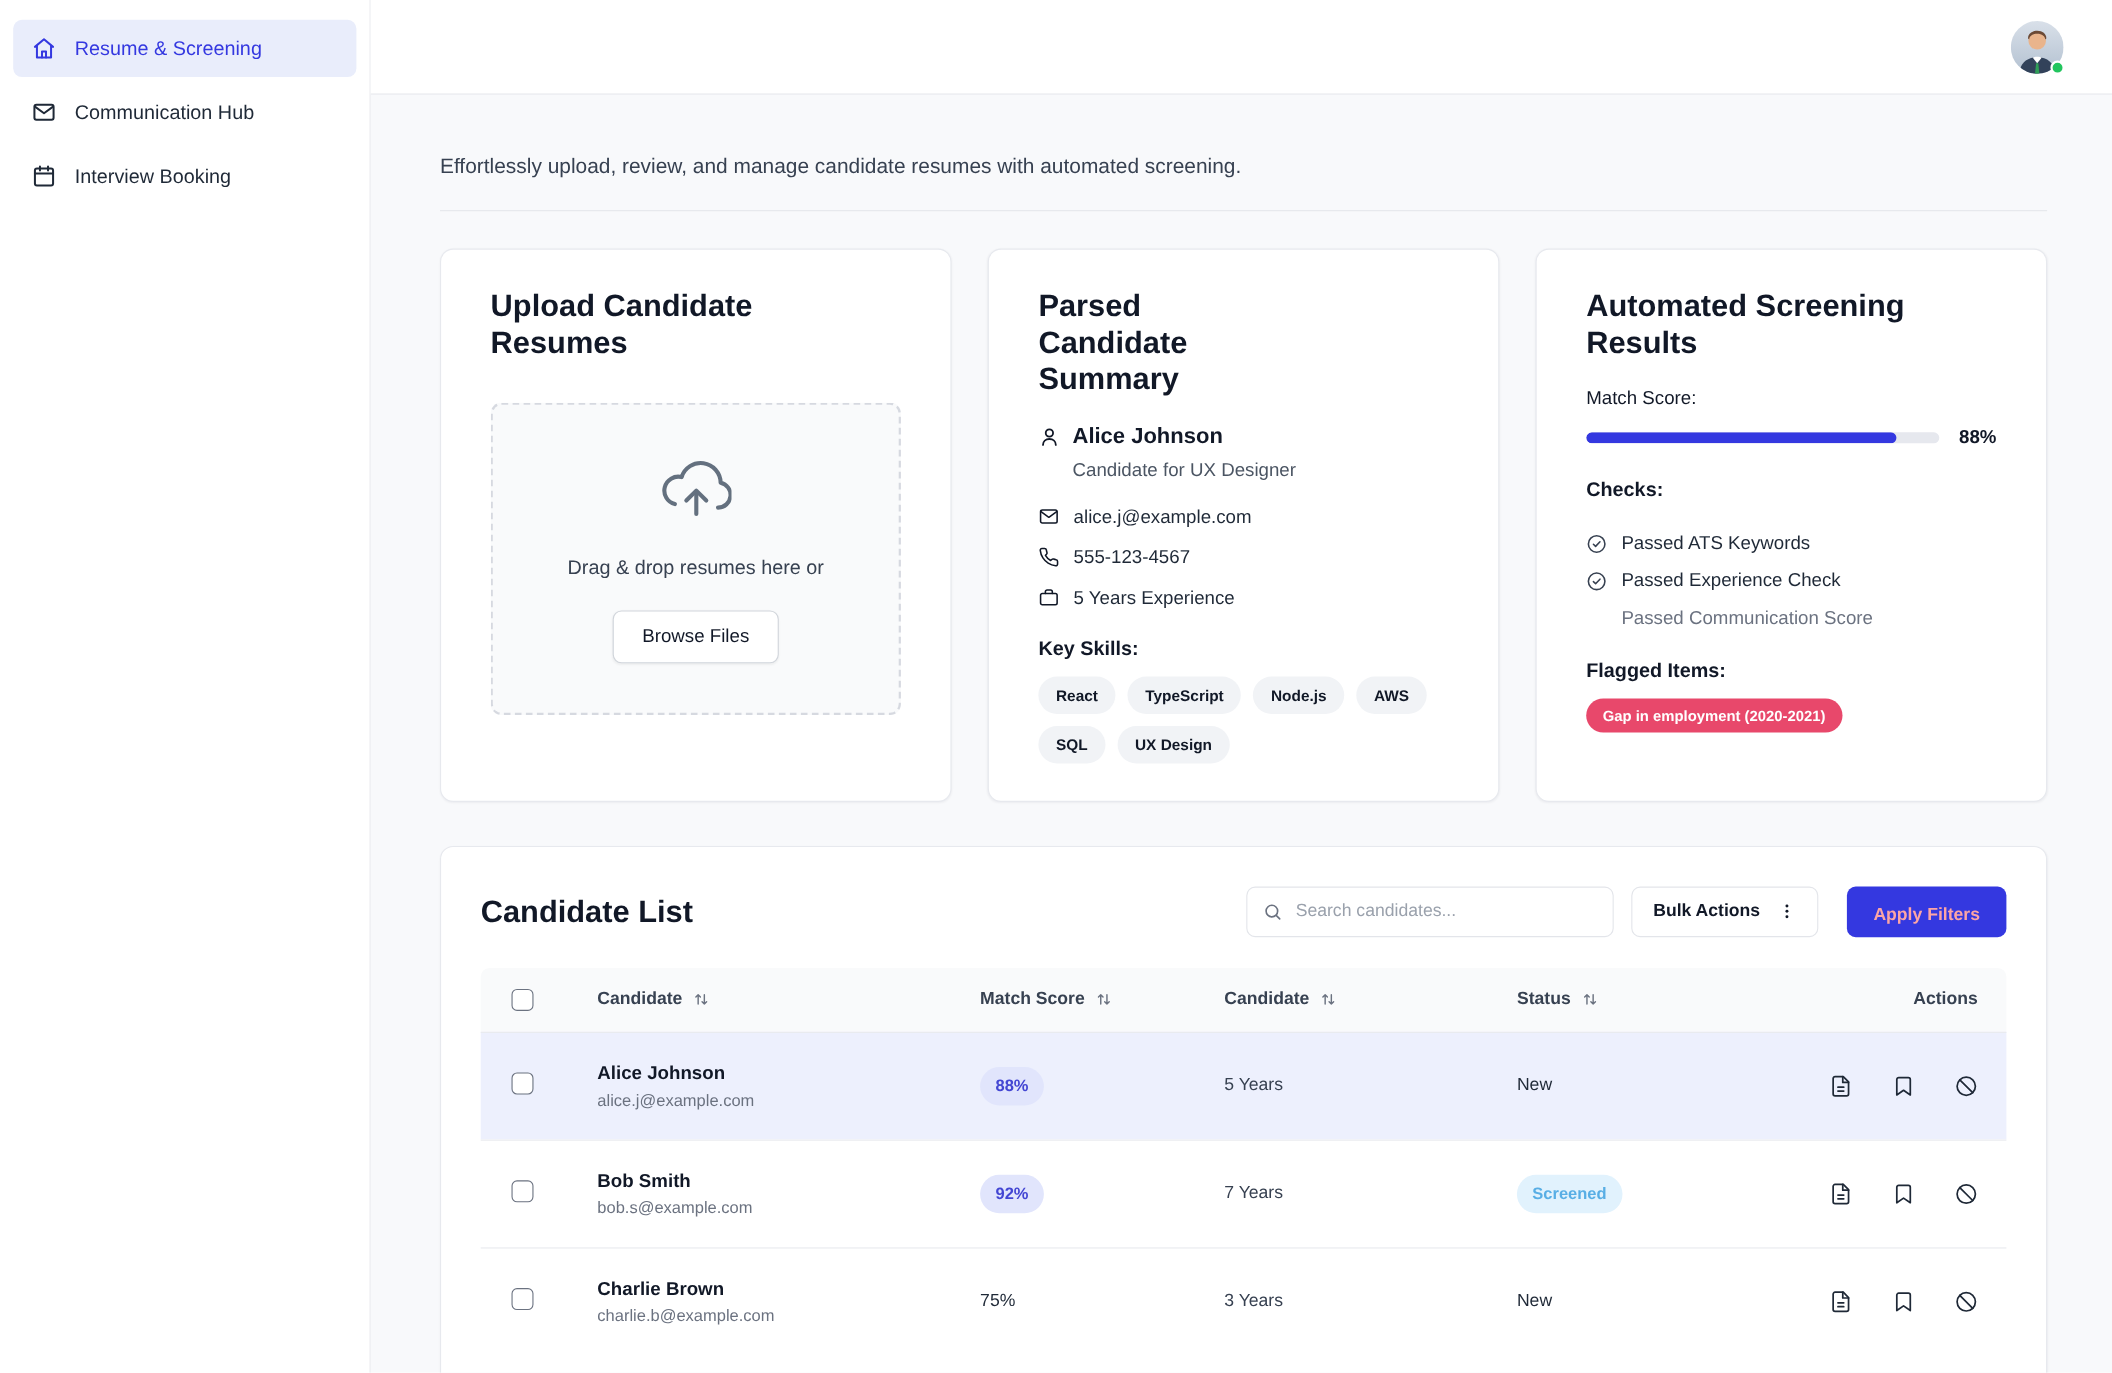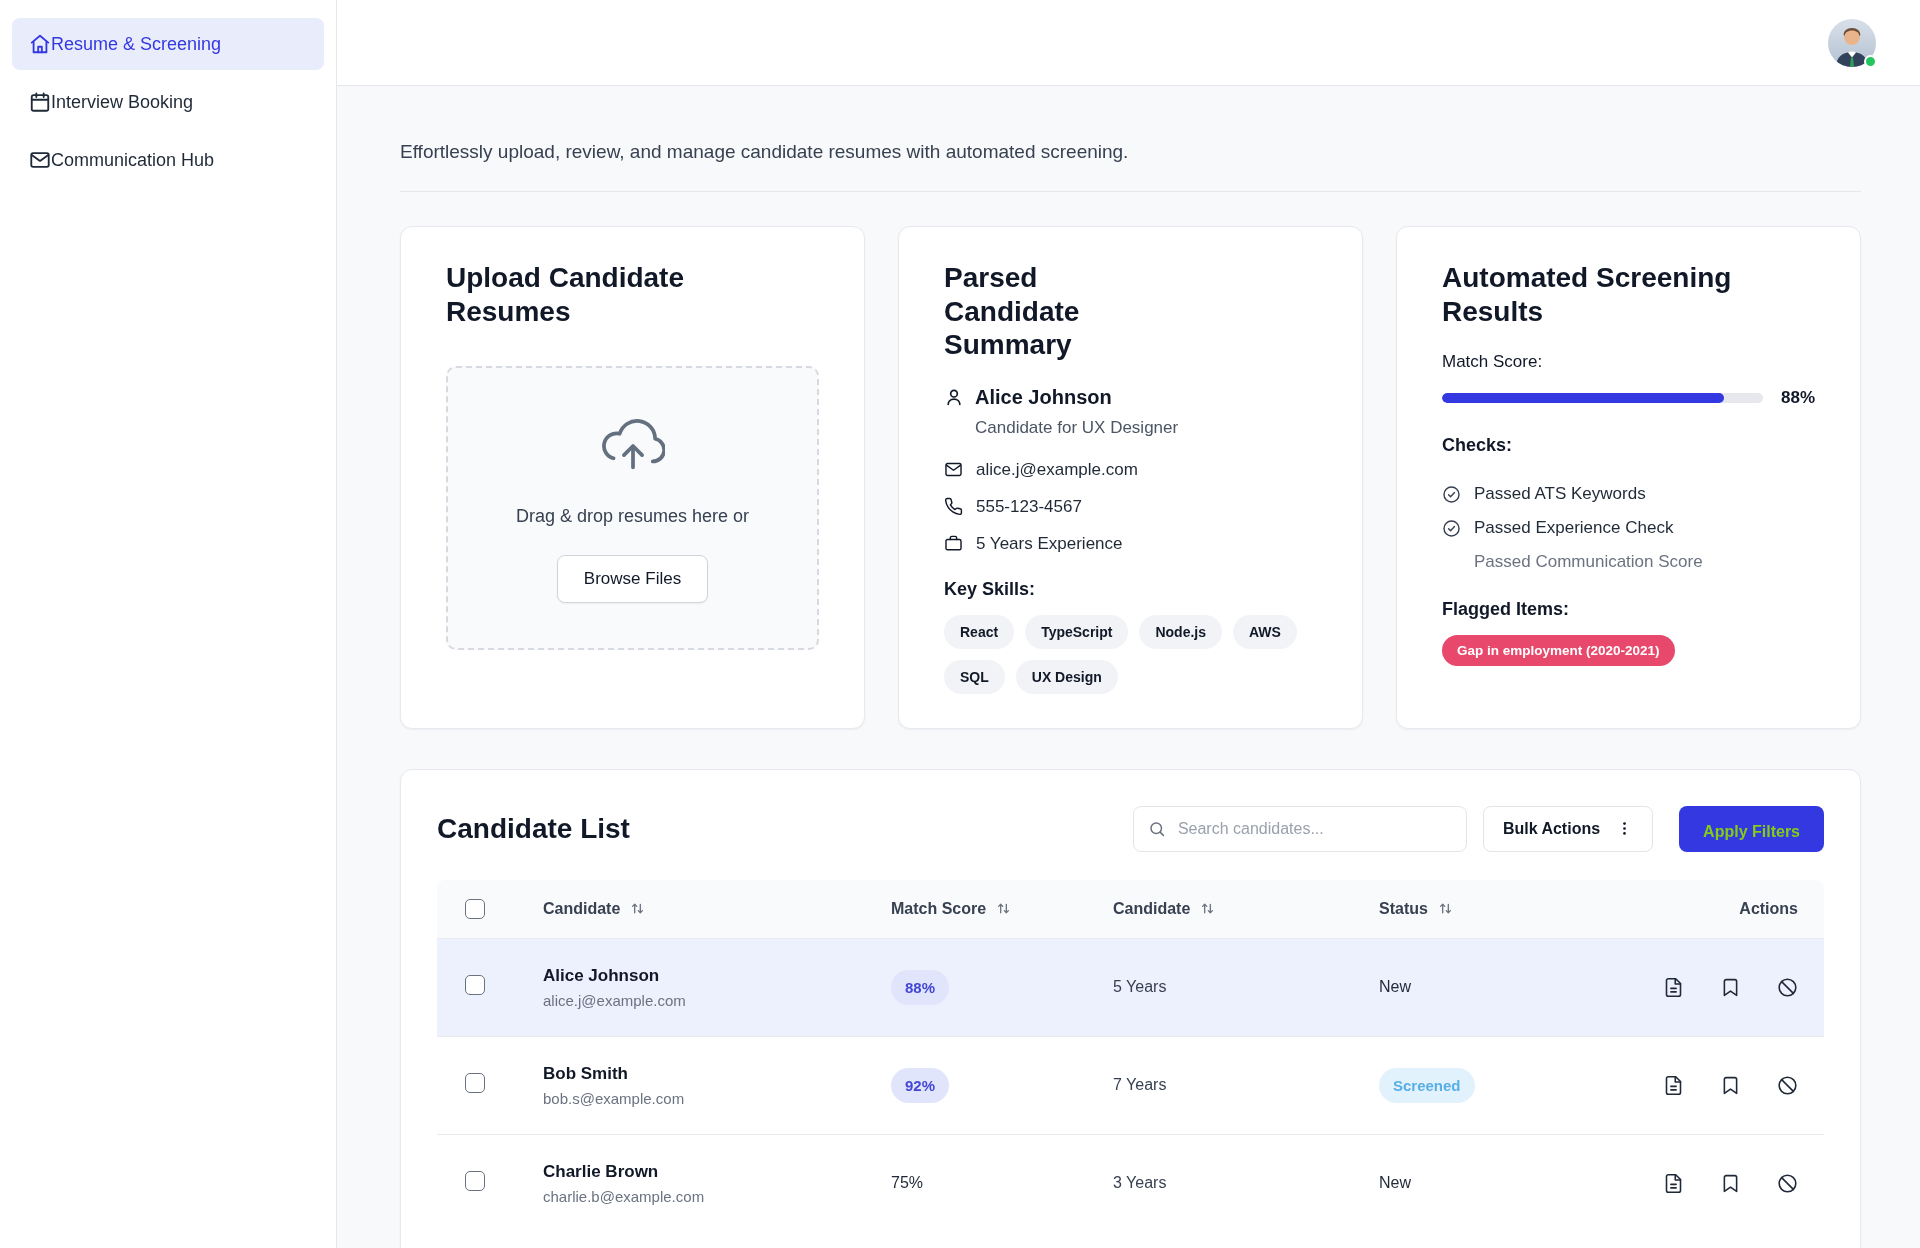--- a/index.html
+++ b/index.html
@@ -6,21 +6,21 @@
   html,body { margin:0; padding:0; }
   body {
     width:1920px; height:1248px; overflow:hidden;
     font-family:"Liberation Sans", sans-serif;
     background:#ffffff; color:#111827;
   }
   .app { display:flex; width:1920px; height:1248px; }
 
   
   .sidebar { width:337px; flex-shrink:0; background:#fff; border-right:1px solid #e5e7eb; padding-top:12px; }
-  .nav-item { display:flex; align-items:center; height:52px; margin:6px 12px; padding:0 17px;
+  .nav-item { display:flex; align-items:center; gap:17px; height:52px; margin:6px 12px; padding:0 17px;
     border-radius:8px; font-size:18px; font-weight:500; color:#1f2937; cursor:pointer; }
   .nav-item svg { width:22px; height:22px; flex-shrink:0; }
   .nav-item.active { background:var(--sidebar_active_bg,#e9edfb); color:var(--accent,#3438e0); }
 
   
   .main { flex:1; min-width:0; display:flex; flex-direction:column; background:#f8f9fb; }
   .topbar { height:86px; flex-shrink:0; background:#fff; border-bottom:1px solid #e5e7eb;
     display:flex; align-items:center; justify-content:flex-end; padding-right:44px; }
   .avatar-wrap { position:relative; width:48px; height:48px; cursor:pointer; }
   .avatar-img { width:48px; height:48px; border-radius:50%; overflow:hidden; display:block; }
@@ -84,21 +84,21 @@
   .search-box { width:334px; height:46px; background:#fff; border:1px solid #e3e5ea; border-radius:8px;
     display:flex; align-items:center; gap:10px; padding:0 14px; }
   .search-box svg { width:18px; height:18px; color:#6b7280; flex-shrink:0; }
   .search-box input { flex:1; min-width:0; border:none; outline:none; font-size:16px; color:#111827;
     font-family:inherit; background:transparent; }
   .search-box input::placeholder { color:#9aa1ac; }
   .bulk-btn { margin-left:16px; height:46px; display:flex; align-items:center; gap:16px; background:#fff;
     border:1px solid #e3e5ea; border-radius:8px; padding:0 19px; font-size:16px; font-weight:600; color:#111827;
     cursor:pointer; font-family:inherit; }
   .bulk-btn svg { width:17px; height:17px; color:#111827; }
-  .apply-btn { margin-left:26px; height:46px; background:var(--accent,#3438e0); color:#84cc16; border:none;
+  .apply-btn { margin-left:26px; height:46px; background:var(--accent,#3438e0); color:#fca5a5; border:none;
     border-radius:8px; padding:17px 24px; font-size:16px; font-weight:600; cursor:pointer; font-family:inherit; }
 
   .table { margin-top:28px; }
   .thead, .trow { display:grid; grid-template-columns:106px 348px 222px 266px 258px 1fr; align-items:center; }
   .thead { height:58px; background:#f9fafb; border-radius:8px 8px 0 0; font-size:16px; font-weight:600; color:#374151; }
   .th { display:flex; align-items:center; gap:10px; }
   .th .sort { width:15px; height:15px; color:#6b7280; cursor:pointer; }
   .th-check { padding-left:28px; }
   .th-actions { justify-content:flex-end; padding-right:26px; }
   .trow { height:98px; border-top:1px solid #e8eaee; background:#fff; font-size:16px; color:#374151; }
@@ -127,31 +127,31 @@
     <div class="nav-item active">
       <svg viewBox="0 0 24 24" fill="none" stroke="currentColor" stroke-width="2" stroke-linecap="round" stroke-linejoin="round">
           <path d="M3 10.5 12 3l9 7.5"></path>
           <path d="M5 9.5V21h14V9.5"></path>
           <path d="M10 21v-6h4v6"></path>
         </svg>
       <span>Resume &amp; Screening</span>
     </div>
     <div class="nav-item">
       <svg viewBox="0 0 24 24" fill="none" stroke="currentColor" stroke-width="2" stroke-linecap="round" stroke-linejoin="round">
+          <rect x="2.5" y="4.5" width="19" height="15" rx="2"></rect>
+          <path d="m3 6.5 9 6.5 9-6.5"></path>
+        </svg>
+      <span>Communication Hub</span>
+    </div>
+    <div class="nav-item">
+      <svg viewBox="0 0 24 24" fill="none" stroke="currentColor" stroke-width="2" stroke-linecap="round" stroke-linejoin="round">
           <rect x="3" y="4.5" width="18" height="17" rx="2"></rect>
           <path d="M8 2.5v4M16 2.5v4M3 9.5h18"></path>
         </svg>
       <span>Interview Booking</span>
-    </div>
-    <div class="nav-item">
-      <svg viewBox="0 0 24 24" fill="none" stroke="currentColor" stroke-width="2" stroke-linecap="round" stroke-linejoin="round">
-          <rect x="2.5" y="4.5" width="19" height="15" rx="2"></rect>
-          <path d="m3 6.5 9 6.5 9-6.5"></path>
-        </svg>
-      <span>Communication Hub</span>
     </div>
   </aside>
 
   <div class="main">
 
     <div class="topbar">
       <div class="avatar-wrap">
         <svg class="avatar-img" viewBox="0 0 48 48">
           <defs>
               <linearGradient id="avbg" x1="0" y1="0" x2="0" y2="1">

